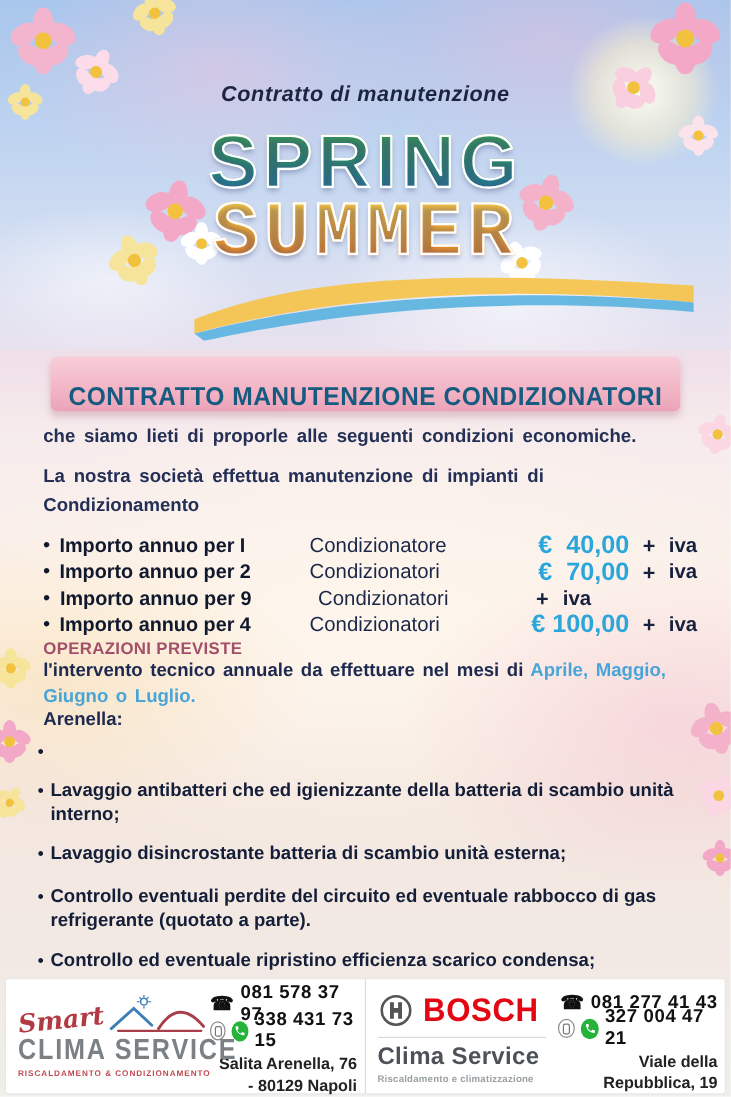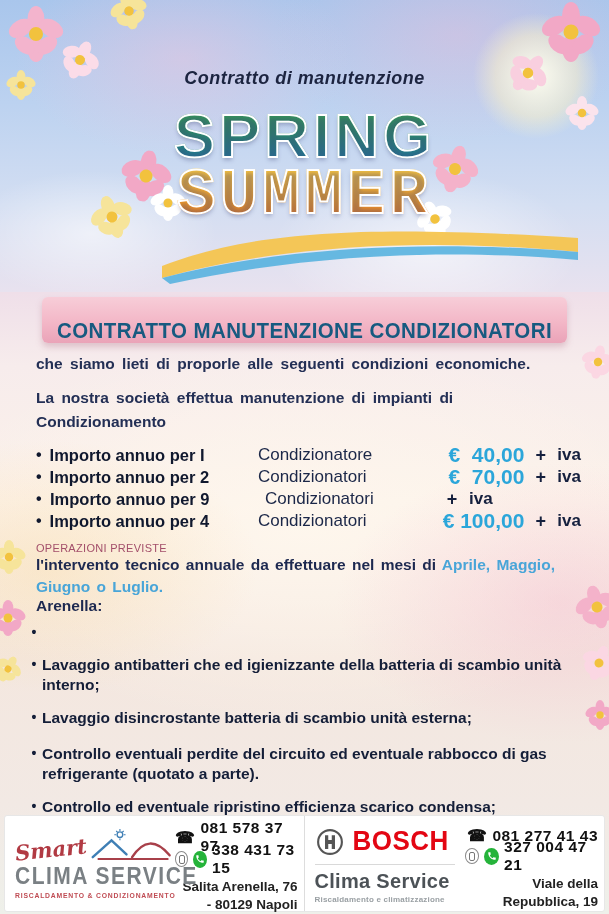--- a/index.html
+++ b/index.html
@@ -64,21 +64,21 @@
   .price-table { margin-top:2px; }
   .price-row { display:flex; align-items:center; height:22px; }
   .price-bullet { width:14px; font-size:16px; font-weight:800; color:#10182e; }
   .price-label { width:215px; font-size:16.5px; font-weight:800; color:#10182e; }
   .price-unit { width:170px; font-size:17px; font-weight:400; color:#1b2748; }
   .price-amount { width:105px; text-align:right; font-size:21px; font-weight:800;
     color:#2ba6da; white-space:pre; }
   .price-plus { width:34px; text-align:center; font-size:18px; font-weight:800; color:#15203e; }
   .price-vat { font-size:17px; font-weight:800; color:#15203e; }
 
-  .ops-heading { margin-top:10px; font-size:11px; font-weight:400;
+  .ops-heading { font-size:14px; font-weight:700;
     color:#a34f6a; letter-spacing:.3px; }
   .ops-intro { margin-top:0; font-size:15.5px; font-weight:700; color:#1d2950;
     word-spacing:2px; line-height:1.4; }
   .ops-months { color:#49a5d8; }
   .ops-prevede { font-size:15.5px; font-weight:700; color:#1d2950; }
 
   .ops-list { margin-top:8px; }
   .ops-item { display:flex; margin:0 0 13px -10px; font-size:15.5px; font-weight:700;
     color:#141e38; line-height:1.3; }
   .ops-dot { width:16px; flex:none; text-align:center; font-size:14px; color:#141e38; }

